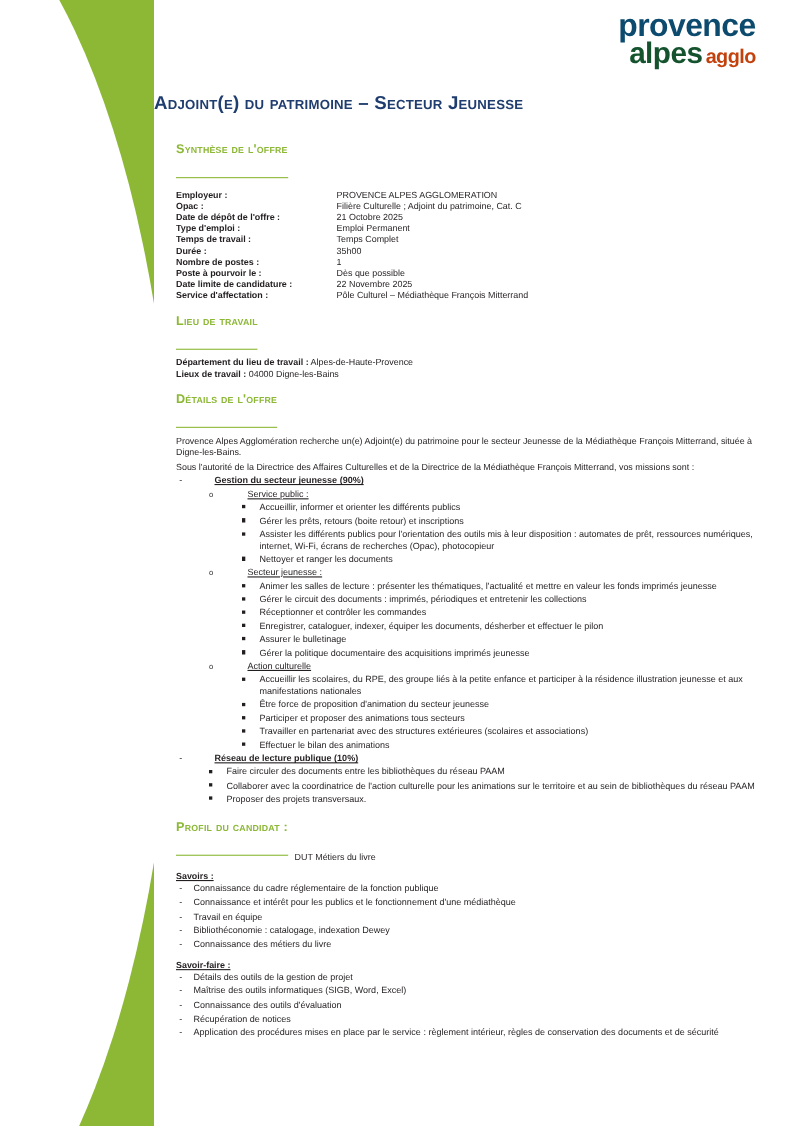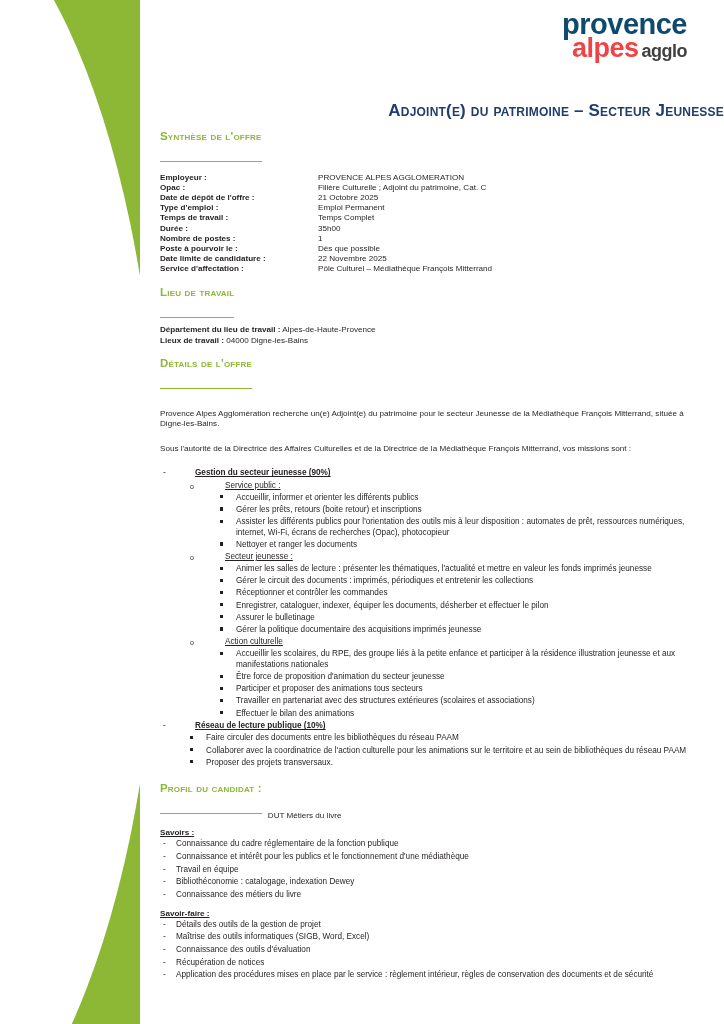--- a/index.html
+++ b/index.html
@@ -76,37 +76,37 @@
     letter-spacing: -0.5px;
     display: block;
   }
   .logo .l2row {
     display: block;
     margin-top: -4px;
   }
   .logo .l2 {
     font-size: 27px;
     font-weight: bold;
-    color: #ef4444;
+    color: #14532d;
     letter-spacing: -0.5px;
   }
   .logo .l3 {
     font-size: 18px;
     font-weight: bold;
-    color: #404040;
+    color: #c2410c;
     letter-spacing: -0.5px;
     margin-left: 3px;
   }
   
   .doc-title {
     position: absolute;
-    top: 101px;
+    top: 84px;
     left: 0;
     width: 584px;
-    text-align: right;
+    text-align: left;
     color: #1f3d6e;
     font-size: 17px;
     font-weight: bold;
     font-variant: small-caps;
     letter-spacing: .2px;
   }
   
   .body-col {
     position: absolute;
     top: 130px;
@@ -132,29 +132,29 @@
     margin-top: 4px;
   }
   table.kv td {
     padding: 0.6px 0;
     vertical-align: top;
     font-size: 8.1px;
   }
   table.kv td.k {
     font-weight: bold;
     width: 140px;
-    padding-right: 18px;
+    padding-right: 6px;
     white-space: nowrap;
   }
   table.kv td.v.b { font-weight: normal; }
   
   .line { margin: 1.5px 0; font-size: 8.1px; }
   .line b { font-weight: bold; }
   p.para {
-    margin: 14px 0;
+    margin: 2px 0;
     font-size: 8.1px;
     line-height: 1.3;
   }
   
   ul.lvl1, ul.lvl2, ul.lvl3 {
     margin: 1px 0 1px 0;
     padding: 0;
     list-style: none;
   }
   ul.lvl1 > li {

